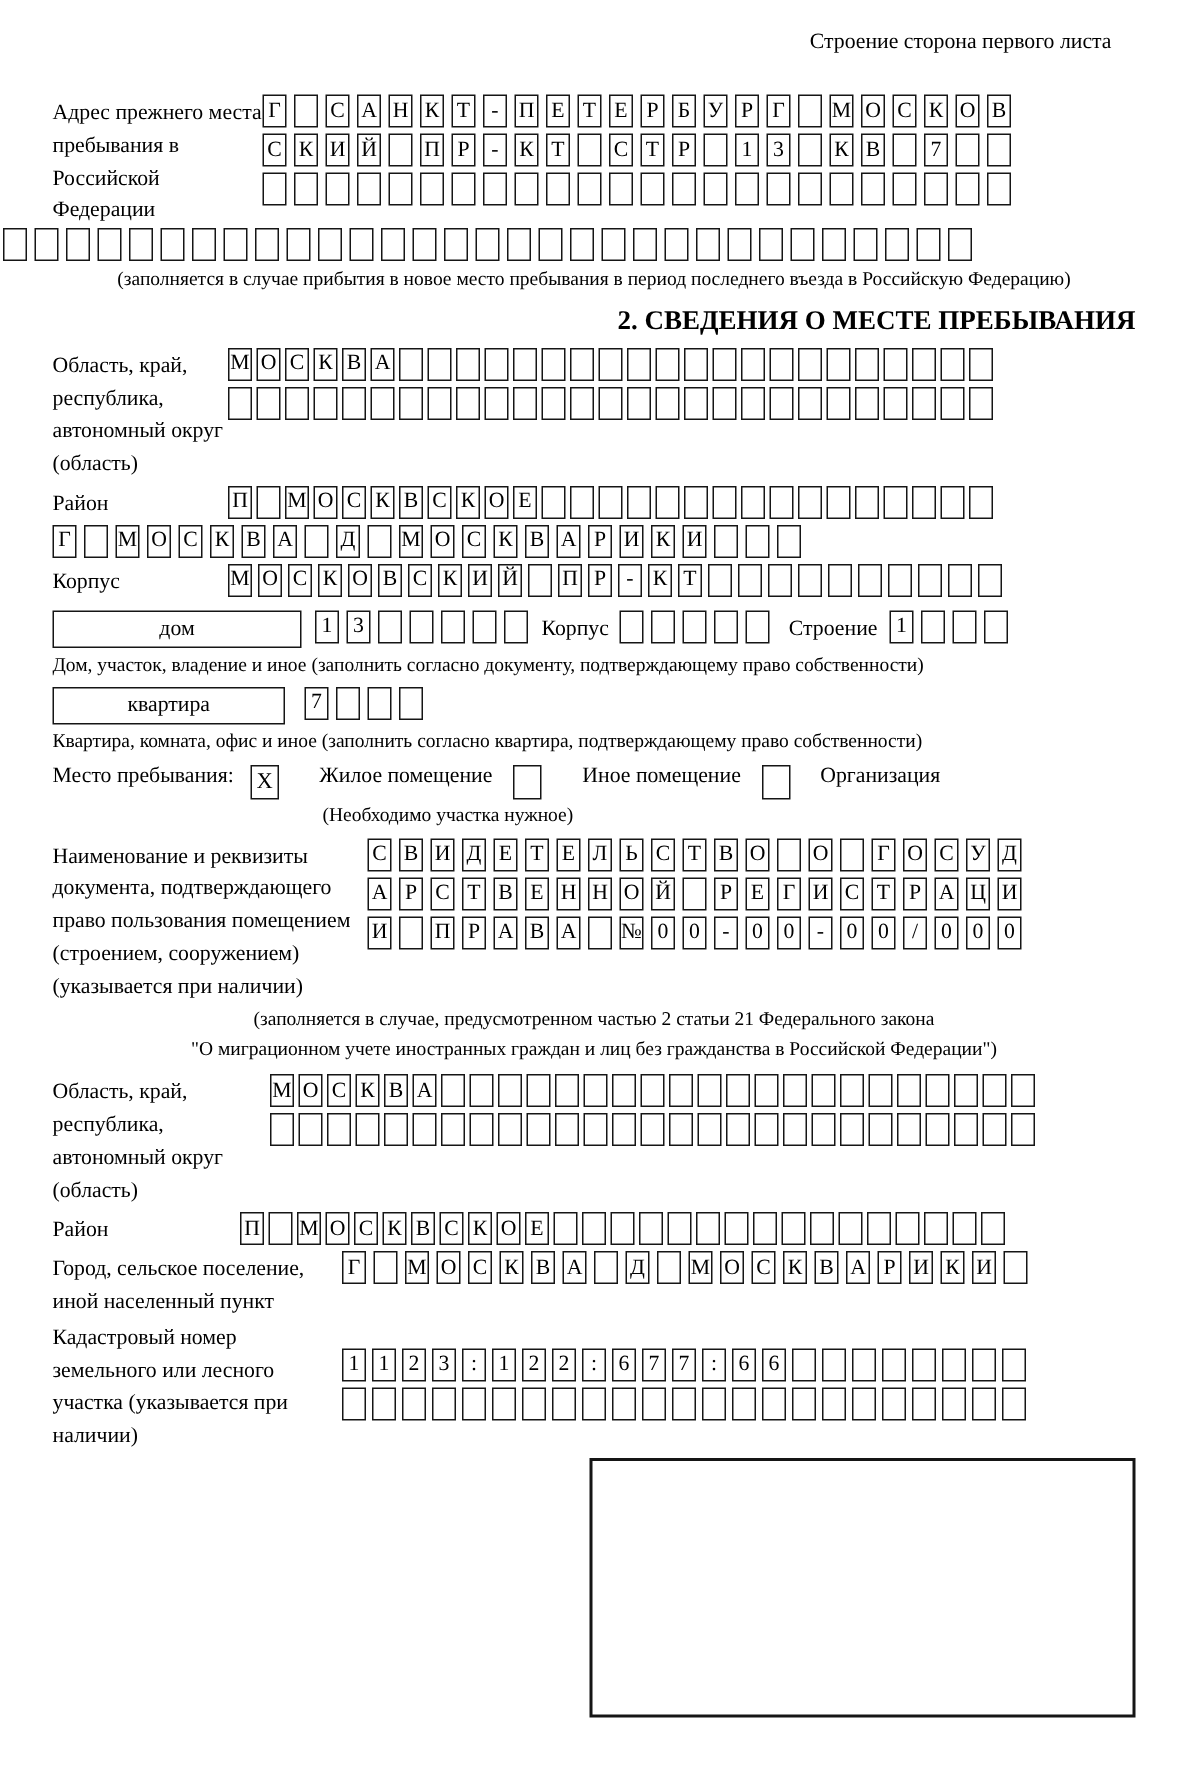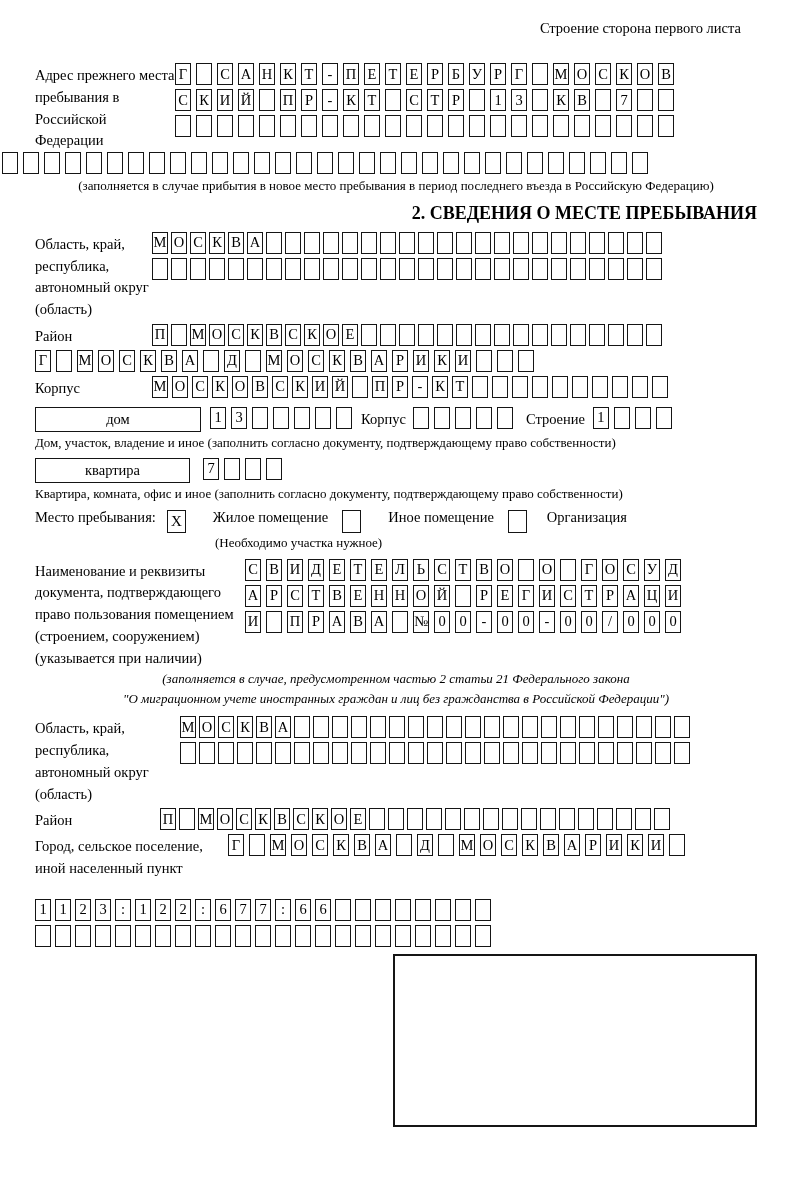--- a/index.html
+++ b/index.html
@@ -47,21 +47,21 @@
     flex:0 0 auto; width:19px; height:23px; border:1.6px solid #151515;
     display:inline-flex; align-items:center; justify-content:center;
     font-size:15px; margin-top:1px;
   }
   .chooser{ display:flex; align-items:flex-start; margin-top:4px; }
   .chooser .lead{ margin-right:11px; }
   .chooser .opt-lbl{ margin:0 14px 0 27px; }
   .chooser .opt-lbl.last{ margin-right:0;font-family:Liberation Serif, serif; }
   .choose-note{ font-size:13px; margin:2px 0 8px 180px; }
 
-  .fact-caption{ text-align:center; font-size:13px; line-height:1.5; margin:0 0 8px 0;font-style:italic; }
+  .fact-caption{ text-align:center; font-size:13px; line-height:1.5; margin:0 0 8px 0; }
 
   .stamp-wrap{ width:364px; margin-left:auto; margin-right:0; margin-top:3px; }
   .stamp-box{ width:364px; height:173px; border:2px solid #151515; background:#fff; }
 </style>
 </head>
 <body>
 
 <div class="page">
 
   <div class="header-note">Строение сторона первого листа</div>
@@ -375,21 +375,21 @@
 
   <div class="row">
     <div class="typebox flat">квартира</div>
     <div class="cells">
         <span class="cell">7</span>
         <span class="cell"></span>
         <span class="cell"></span>
         <span class="cell"></span>
       </div>
   </div>
-  <div class="caption">Квартира, комната, офис и иное (заполнить согласно документу, подтверждающему право собственности)</div>
+  <div class="caption">Квартира, комната, офис и иное (заполнить согласно квартира, подтверждающему право собственности)</div>
 
   <div class="chooser">
     <div class="lead">Место пребывания:</div>
     <div class="chk">X</div>
     <div class="opt-lbl">Жилое помещение</div>
     <div class="chk"></div>
     <div class="opt-lbl">Иное помещение</div>
     <div class="chk"></div>
     <div class="opt-lbl last" style="margin-left:20px;">Организация</div>
   </div>
@@ -594,20 +594,21 @@
         <span class="cell">А</span>
         <span class="cell">Р</span>
         <span class="cell">И</span>
         <span class="cell">К</span>
         <span class="cell">И</span>
         <span class="cell"></span>
       </div>
   </div>
 
   <div class="row">
+    <div class="lbl" style="width:193px;">Кадастровый номер земельного или лесного участка (указывается при наличии)</div>
     <div class="rows-col" style="padding-top:19px;">
       <div class="cells g4">
           <span class="cell">1</span>
           <span class="cell">1</span>
           <span class="cell">2</span>
           <span class="cell">3</span>
           <span class="cell">:</span>
           <span class="cell">1</span>
           <span class="cell">2</span>
           <span class="cell">2</span>

